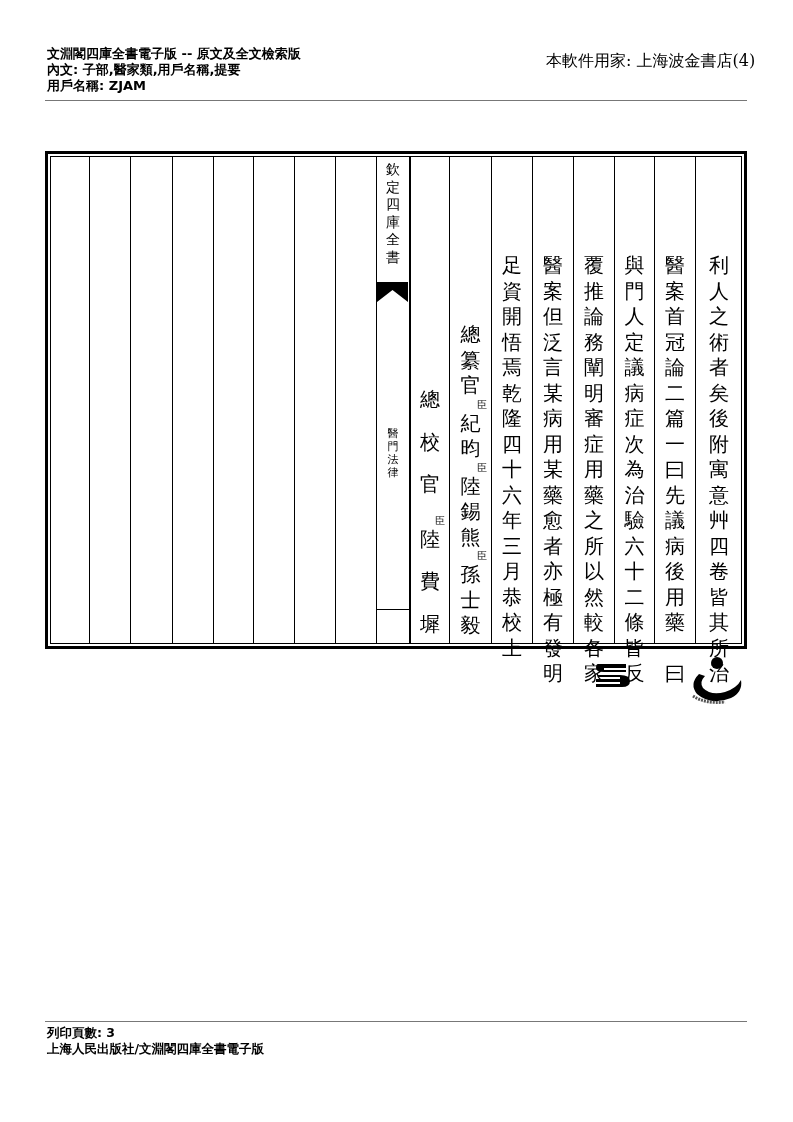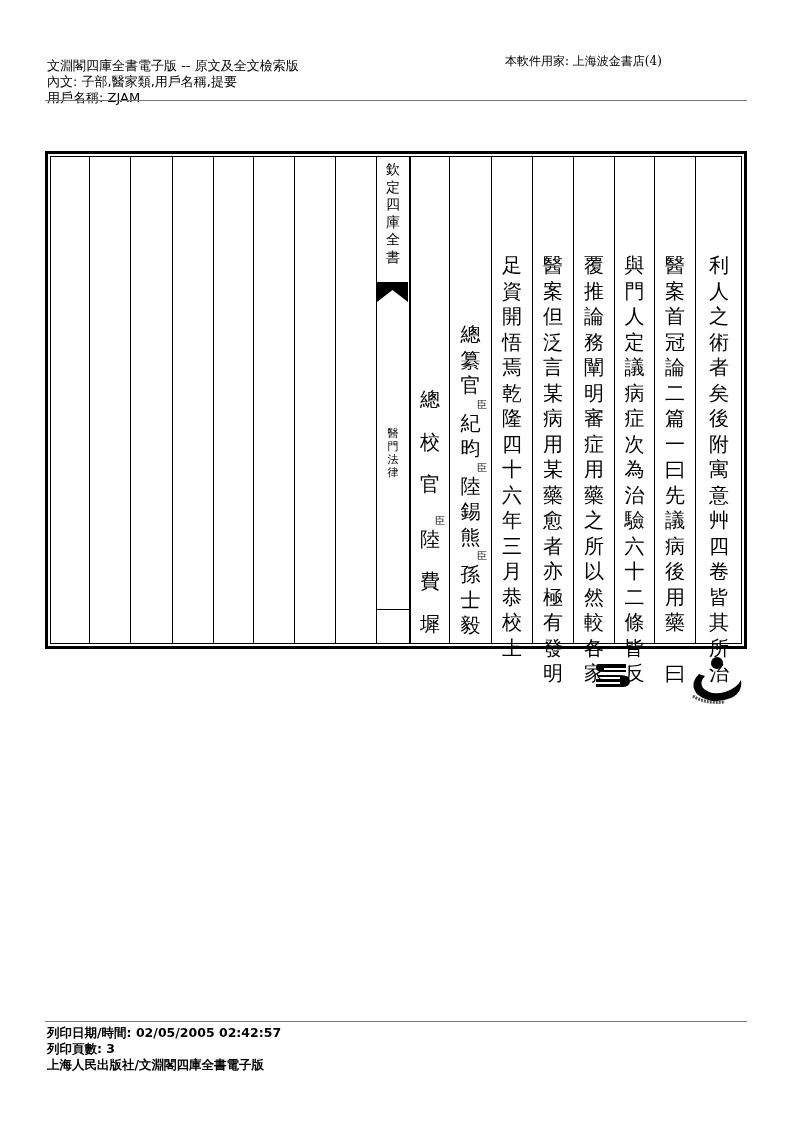--- a/index.html
+++ b/index.html
@@ -1,22 +1,22 @@
 <!DOCTYPE html>
 <html><head>
 <meta charset="utf-8">
 <style>
   html, body { margin: 0; padding: 0; background: #ffffff; }
   body { width: 793px; height: 1122px; position: relative; overflow: hidden;
          font-family: "DejaVu Serif", "Liberation Serif", serif; color: #000; }
 
   .hdr-left { position: absolute; left: 47px; top: 46px; font-family: "DejaVu Sans", "Liberation Sans", sans-serif;
-              font-weight: normal; font-size: 13px; line-height: 16px; margin-top: 12px; }
+              font-weight: bold; font-size: 13px; line-height: 16px; }
   .hdr-left .ln { white-space: nowrap; }
-  .hdr-right { position: absolute; left: 505px; top: 50px; font-size: 12px; line-height: 22px; white-space: nowrap; }
+  .hdr-right { position: absolute; left: 546px; top: 50px; font-size: 16px; line-height: 22px; white-space: nowrap; }
   .hdr-rule { position: absolute; left: 45px; top: 100px; width: 702px; height: 0; border-top: 1px solid #777; }
 
   .frame { position: absolute; left: 45px; top: 151px; width: 702px; height: 498px;
            border: 3px solid #000; box-sizing: border-box; background: #fff; }
   .frame-inner { position: absolute; left: 2px; top: 2px; right: 2px; bottom: 2px; border: 1px solid #000; }
 
   .col { position: absolute; top: 0; bottom: 0; border-left: 1.5px solid #000; box-sizing: border-box; }
   .col-text { position: absolute; left: 0; right: 0; display: flex; flex-direction: column; align-items: center;
               font-size: 20px; line-height: 25.5px; }
   .col-text span { display: block; }
@@ -245,16 +245,15 @@
   <path d="M6 15 H28 Q38 15 38 21 Q38 27 30 27 H4 V24 H28 V22 H4 V19 H28 V17 H6 Z" fill="#000"></path>
 </svg>
 <svg class="logo" style="left:685px;top:652px;" width="62" height="56" viewBox="0 0 62 56">
   <circle cx="32" cy="11" r="6" fill="#000"></circle>
   <path d="M14 22 Q4 32 12 42 Q26 54 46 46 Q58 40 56 28 Q52 36 40 40 Q26 44 18 36 Q14 30 20 24 Z" fill="#000"></path>
   <path d="M8 44 Q20 52 40 50" stroke="#555" stroke-width="3" fill="none" stroke-dasharray="2 1"></path>
 </svg>
 
 <div class="ftr-rule"></div>
 <div class="ftr">
-  <div>列印日期/時間: 02/05/2005 02:42:57</div>
   <div>列印頁數: 3</div>
   <div>上海人民出版社/文淵閣四庫全書電子版</div>
 </div>
 
 </body></html>

